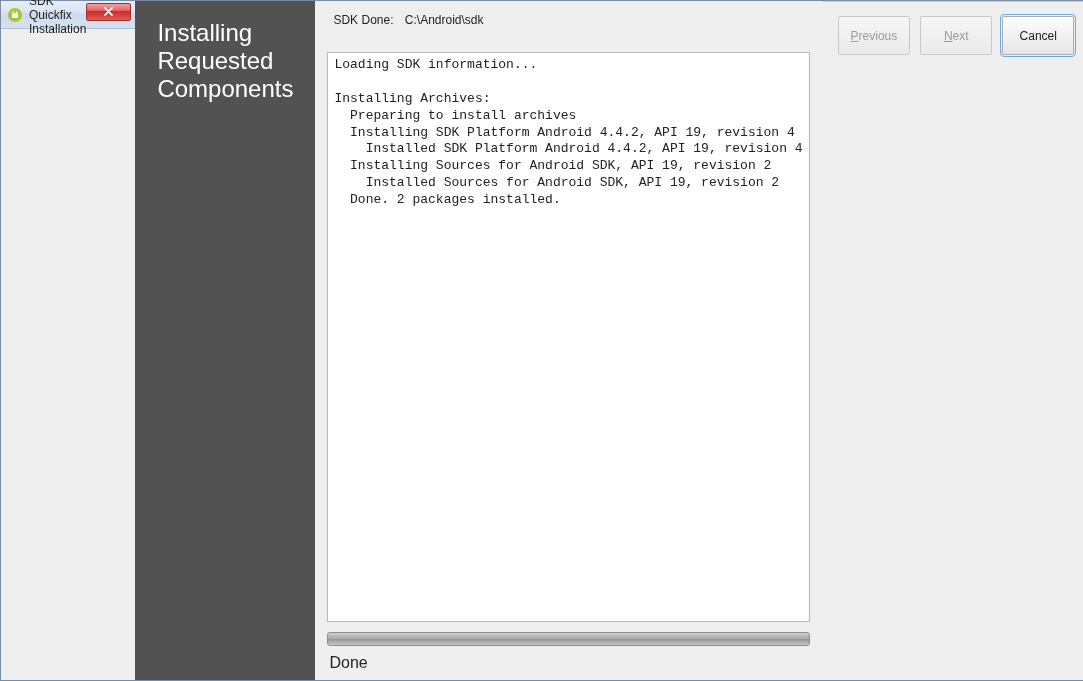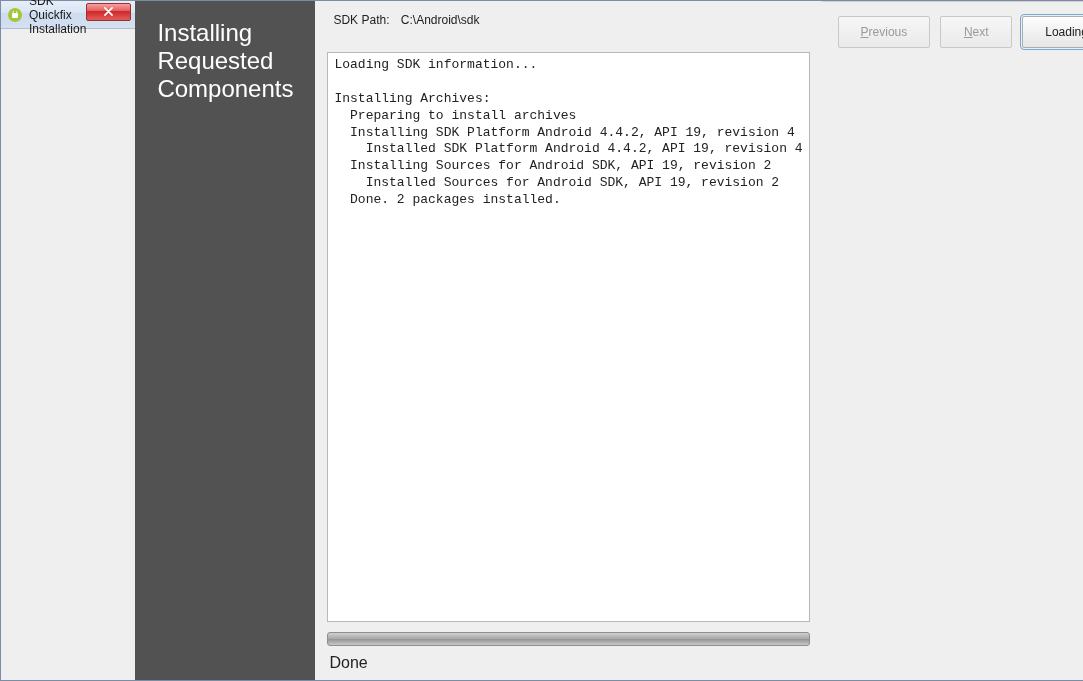--- a/index.html
+++ b/index.html
@@ -115,29 +115,29 @@
     .footer {
       border-top: 1px solid #cfcfcf;
       padding: 14px 16px;
       display: flex;
       justify-content: flex-end;
       gap: 10px;
       background: #efefef;
     }
     .btn {
       min-width: 72px;
-      height: 32px;
+      height: 39px;
       font-size: 12px;
       font-family: "Segoe UI", Tahoma, sans-serif;
       border: 1px solid #adadad;
       background: linear-gradient(to bottom, #fdfdfd, #e6e6e6);
       border-radius: 2px;
       cursor: pointer;
       color: #222;
-      padding: 0 22px;
+      padding: 0 12px;
     }
     .btn:disabled {
       color: #9a9a9a;
       cursor: default;
       background: linear-gradient(to bottom, #f6f6f6, #eaeaea);
       border-color: #c8c8c8;
     }
     .btn.primary {
       background: linear-gradient(to bottom, #6bb1f4, #2f86d9);
       border: 1px solid #2b6fb5;
@@ -173,21 +173,21 @@
       </svg>
     </div>
   </div>
 
   <div class="header-banner">
     <span>Installing Requested Components</span>
   </div>
 
   <div class="content-area">
     <div class="sdk-path-row">
-      <span class="sdk-path-label">SDK Path:</span>
+      <span class="sdk-path-label">SDK Done:</span>
       <span class="sdk-path-value">C:\Android\sdk</span>
     </div>
 
     <div class="log-box">Loading SDK information...
 
 Installing Archives:
   Preparing to install archives
   Installing SDK Platform Android 4.4.2, API 19, revision 4
     Installed SDK Platform Android 4.4.2, API 19, revision 4
   Installing Sources for Android SDK, API 19, revision 2
@@ -195,16 +195,16 @@
   Done. 2 packages installed.</div>
 
     <div class="progress-bar"></div>
 
     <div class="status-row">Done</div>
   </div>
 
   <div class="footer">
     <button class="btn" disabled=""><span class="mnemonic">P</span><span>revious</span></button>
     <button class="btn" disabled=""><span class="mnemonic">N</span><span>ext</span></button>
-    <button class="btn active-ring">Loading</button>
+    <button class="btn active-ring">Cancel</button>
     <button class="btn primary"><span class="mnemonic">F</span><span>inish</span></button>
   </div>
 </div>
 
 </body></html>

